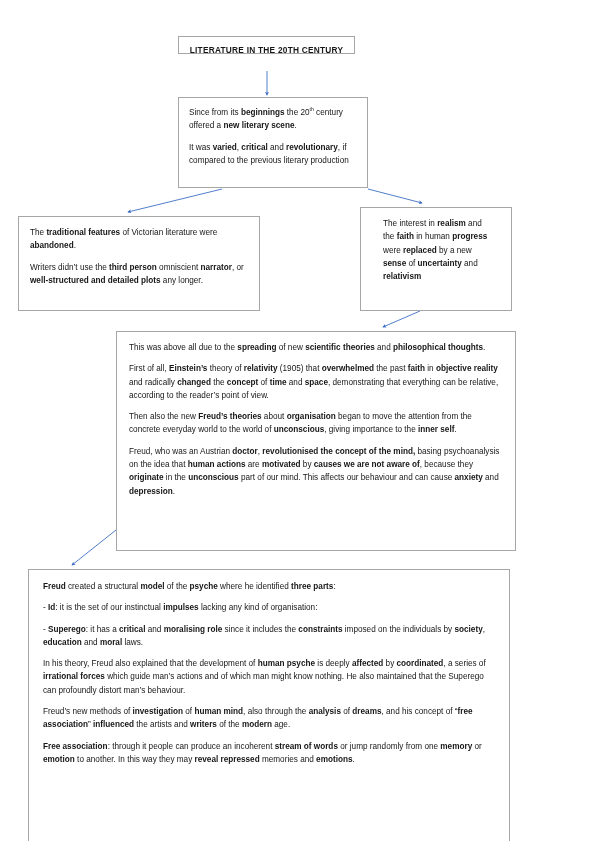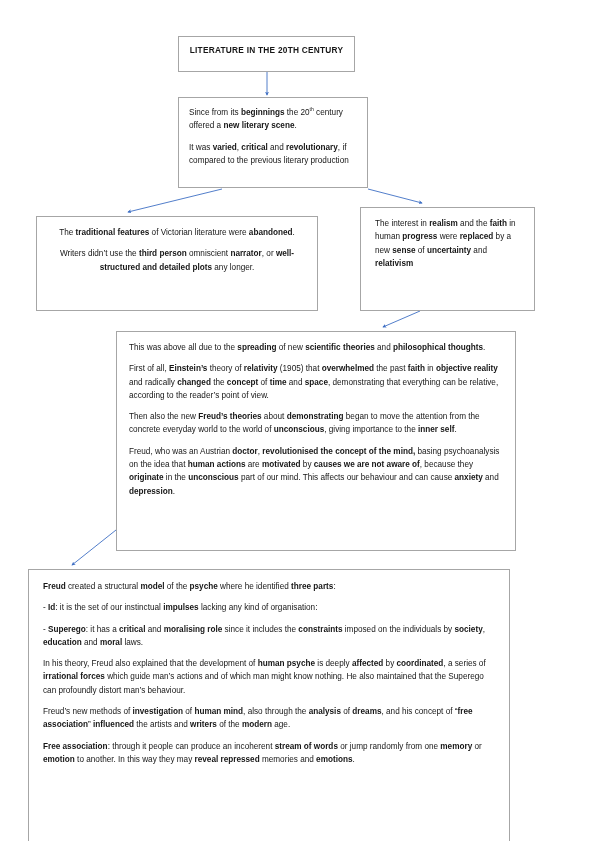--- a/index.html
+++ b/index.html
@@ -41,21 +41,21 @@
   }
 
   b, strong { font-weight: bold; }
 
   
 
   #box-title {
     left: 178px;
     top: 36px;
     width: 177px;
-    height: 36px;
+    height: 18px;
     display: flex;
     align-items: flex-start;
     justify-content: center;
     padding-top: 7px;
   }
   #box-title .title-text {
     font-size: 8.3px;
     font-weight: bold;
     letter-spacing: 0.25px;
     text-align: center;
@@ -63,34 +63,33 @@
 
   #box-intro {
     left: 178px;
     top: 97px;
     width: 190px;
     height: 91px;
     padding: 8px 10px 8px 10px;
   }
 
   #box-traditional {
-    left: 36px;
+    left: 18px;
     top: 216px;
-    width: 282px;
+    width: 242px;
     height: 95px;
     padding: 9px 11px;
-    text-align: center;
   }
 
   #box-realism {
     left: 360px;
     top: 207px;
-    width: 175px;
+    width: 152px;
     height: 104px;
-    padding: 9px 14px;
+    padding: 9px 22px;
   }
 
   #box-theories {
     left: 116px;
     top: 331px;
     width: 400px;
     height: 220px;
     padding: 9px 12px;
   }
 
@@ -170,21 +169,21 @@
   </div>
 
   <div class="box" id="box-theories">
     <p>
       <span>This was above all due to the </span><b>spreading</b><span> of new </span><b>scientific theories</b><span> and </span><b>philosophical thoughts</b><span>.</span>
     </p>
     <p>
       <span>First of all, </span><b>Einstein’s</b><span> theory of </span><b>relativity</b><span> (1905) that </span><b>overwhelmed</b><span> the past </span><b>faith</b><span> in </span><b>objective reality</b><span> and radically </span><b>changed</b><span> the </span><b>concept</b><span> of </span><b>time</b><span> and </span><b>space</b><span>, demonstrating that everything can be relative, according to the reader’s point of view.</span>
     </p>
     <p>
-      <span>Then also the new </span><b>Freud’s theories</b><span> about </span><b>demonstrating</b><span> began to move the attention from the concrete everyday world to the world of </span><b>unconscious</b><span>, giving importance to the </span><b>inner self</b><span>.</span>
+      <span>Then also the new </span><b>Freud’s theories</b><span> about </span><b>organisation</b><span> began to move the attention from the concrete everyday world to the world of </span><b>unconscious</b><span>, giving importance to the </span><b>inner self</b><span>.</span>
     </p>
     <p>
       <span>Freud, who was an Austrian </span><b>doctor</b><span>, </span><b>revolutionised the concept of the mind,</b><span> basing psychoanalysis on the idea that </span><b>human actions</b><span> are </span><b>motivated</b><span> by </span><b>causes we are not aware of</b><span>, because they </span><b>originate</b><span> in the </span><b>unconscious</b><span> part of our mind. This affects our behaviour and can cause </span><b>anxiety</b><span> and </span><b>depression</b><span>.</span>
     </p>
   </div>
 
   <div class="box" id="box-freud">
     <p>
       <b>Freud</b><span> created a structural </span><b>model</b><span> of the </span><b>psyche</b><span> where he identified </span><b>three parts</b><span>:</span>
     </p>

